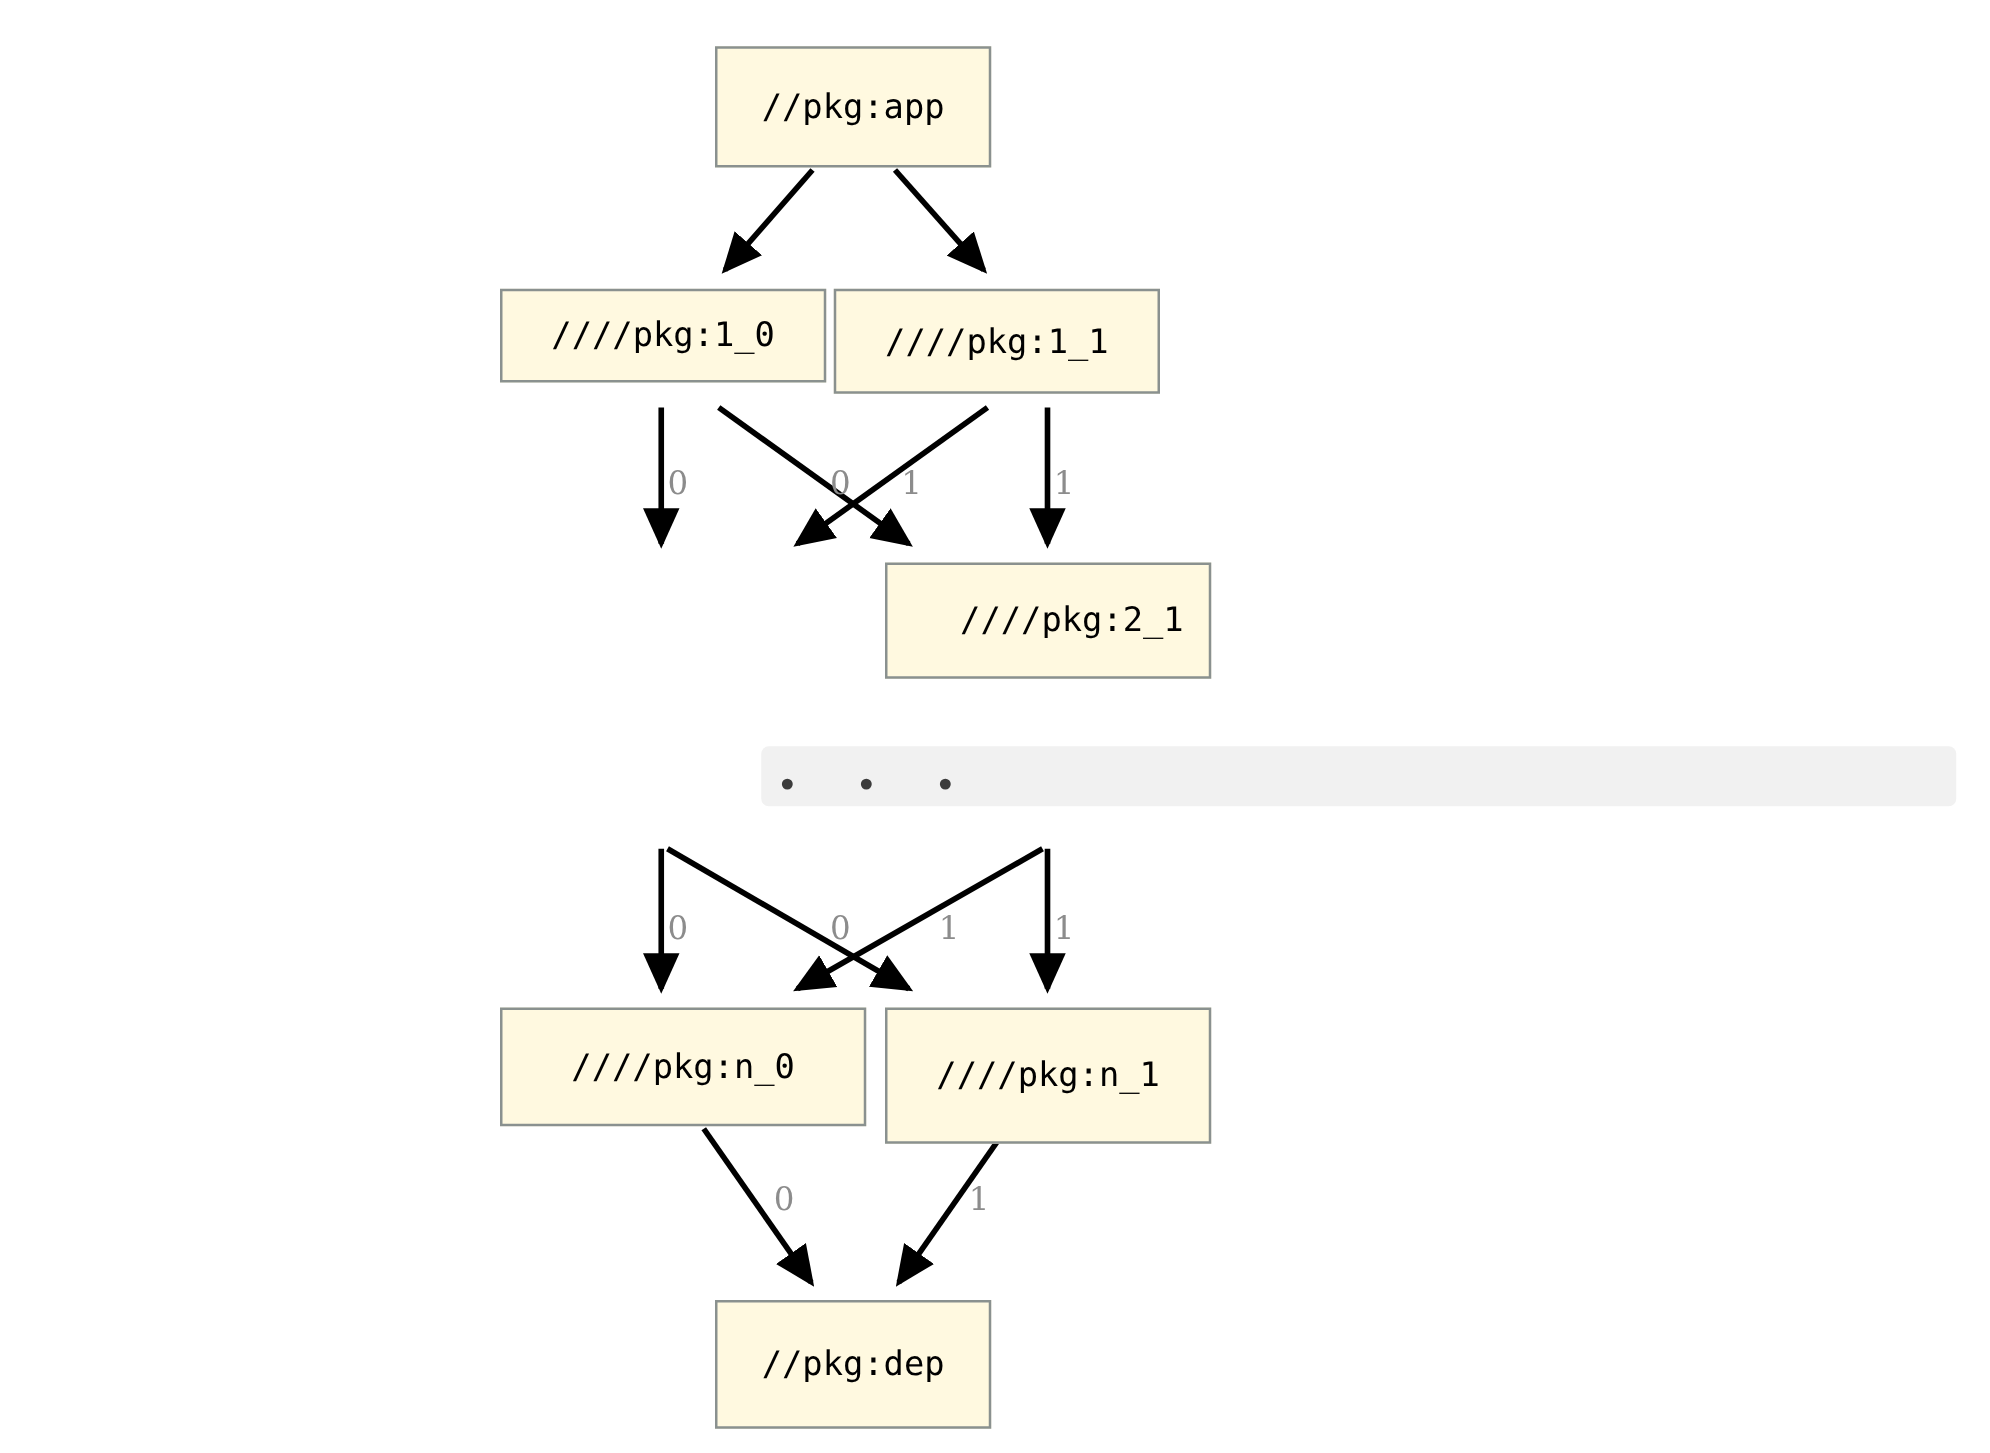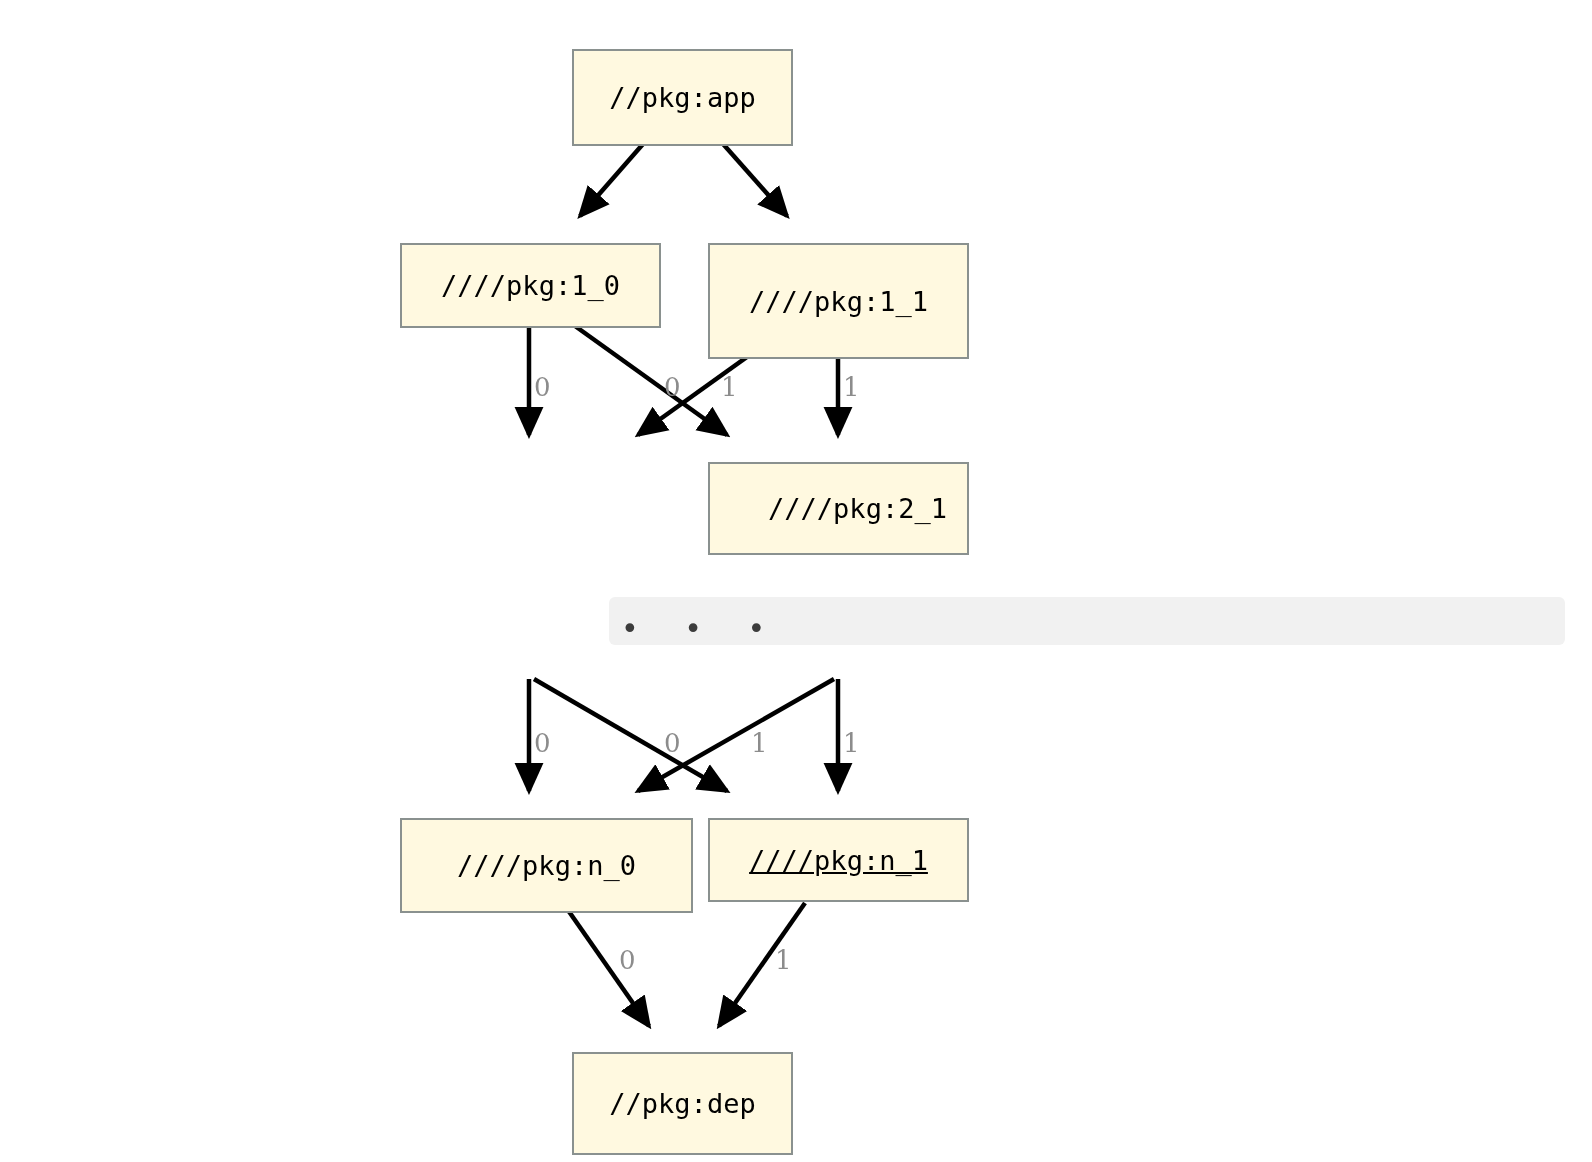--- a/index.html
+++ b/index.html
@@ -27,21 +27,20 @@
     height: 1162px;
   }
   .node-box {
     position: absolute;
     box-sizing: border-box;
     border: 2px solid #8a918f;
     background: #fff9e0;
     display: flex;
     align-items: center;
     justify-content: center;
-    margin-top: 12px;
   }
   .node-label {
     font-family: "DejaVu Sans Mono", "Liberation Mono", monospace;
     font-size: 27px;
     color: #000000;
     letter-spacing: 0px;
     white-space: pre;
   }
   .edge-label {
     position: absolute;
@@ -99,38 +98,38 @@
 
     <path d="M 563 903 L 649 1026" stroke="#000000" stroke-width="4.5" fill="none" marker-end="url(#arrow)"></path>
 
     <path d="M 805 903 L 719 1026" stroke="#000000" stroke-width="4.5" fill="none" marker-end="url(#arrow)"></path>
   </svg>
 
   <div class="node-box" style="left:572px; top:37px; width:221px; height:97px;">
     <span class="node-label">//pkg:app</span>
   </div>
 
-  <div class="node-box" style="left:400px; top:231px; width:261px; height:85px;">
+  <div class="node-box" style="left:400px; top:231px; width:261px; height:75px;">
     <span class="node-label">////pkg:1_0</span>
   </div>
 
-  <div class="node-box" style="left:708px; top:231px; width:261px; height:116px;text-align:center;">
+  <div class="node-box" style="left:667px; top:231px; width:261px; height:84px;text-align:center;">
     <span class="node-label">////pkg:1_1</span>
   </div>
 
 
   <div class="node-box" style="left:708px; top:450px; width:261px; height:93px;padding-left:38px;">
     <span class="node-label">////pkg:2_1</span>
   </div>
 
   <div class="node-box" style="left:400px; top:806px; width:293px; height:95px;">
     <span class="node-label">////pkg:n_0</span>
   </div>
 
-  <div class="node-box" style="left:708px; top:806px; width:261px; height:84px;text-decoration:underline;">
+  <div class="node-box" style="left:708px; top:806px; width:261px; height:109px;">
     <span class="node-label">////pkg:n_1</span>
   </div>
 
   <div class="node-box" style="left:572px; top:1040px; width:221px; height:103px;">
     <span class="node-label">//pkg:dep</span>
   </div>
 
   <span class="edge-label" style="left:534px; top:372px;">0</span>
   <span class="edge-label" style="left:664px; top:372px;">0</span>
   <span class="edge-label" style="left:721px; top:372px;">1</span>

